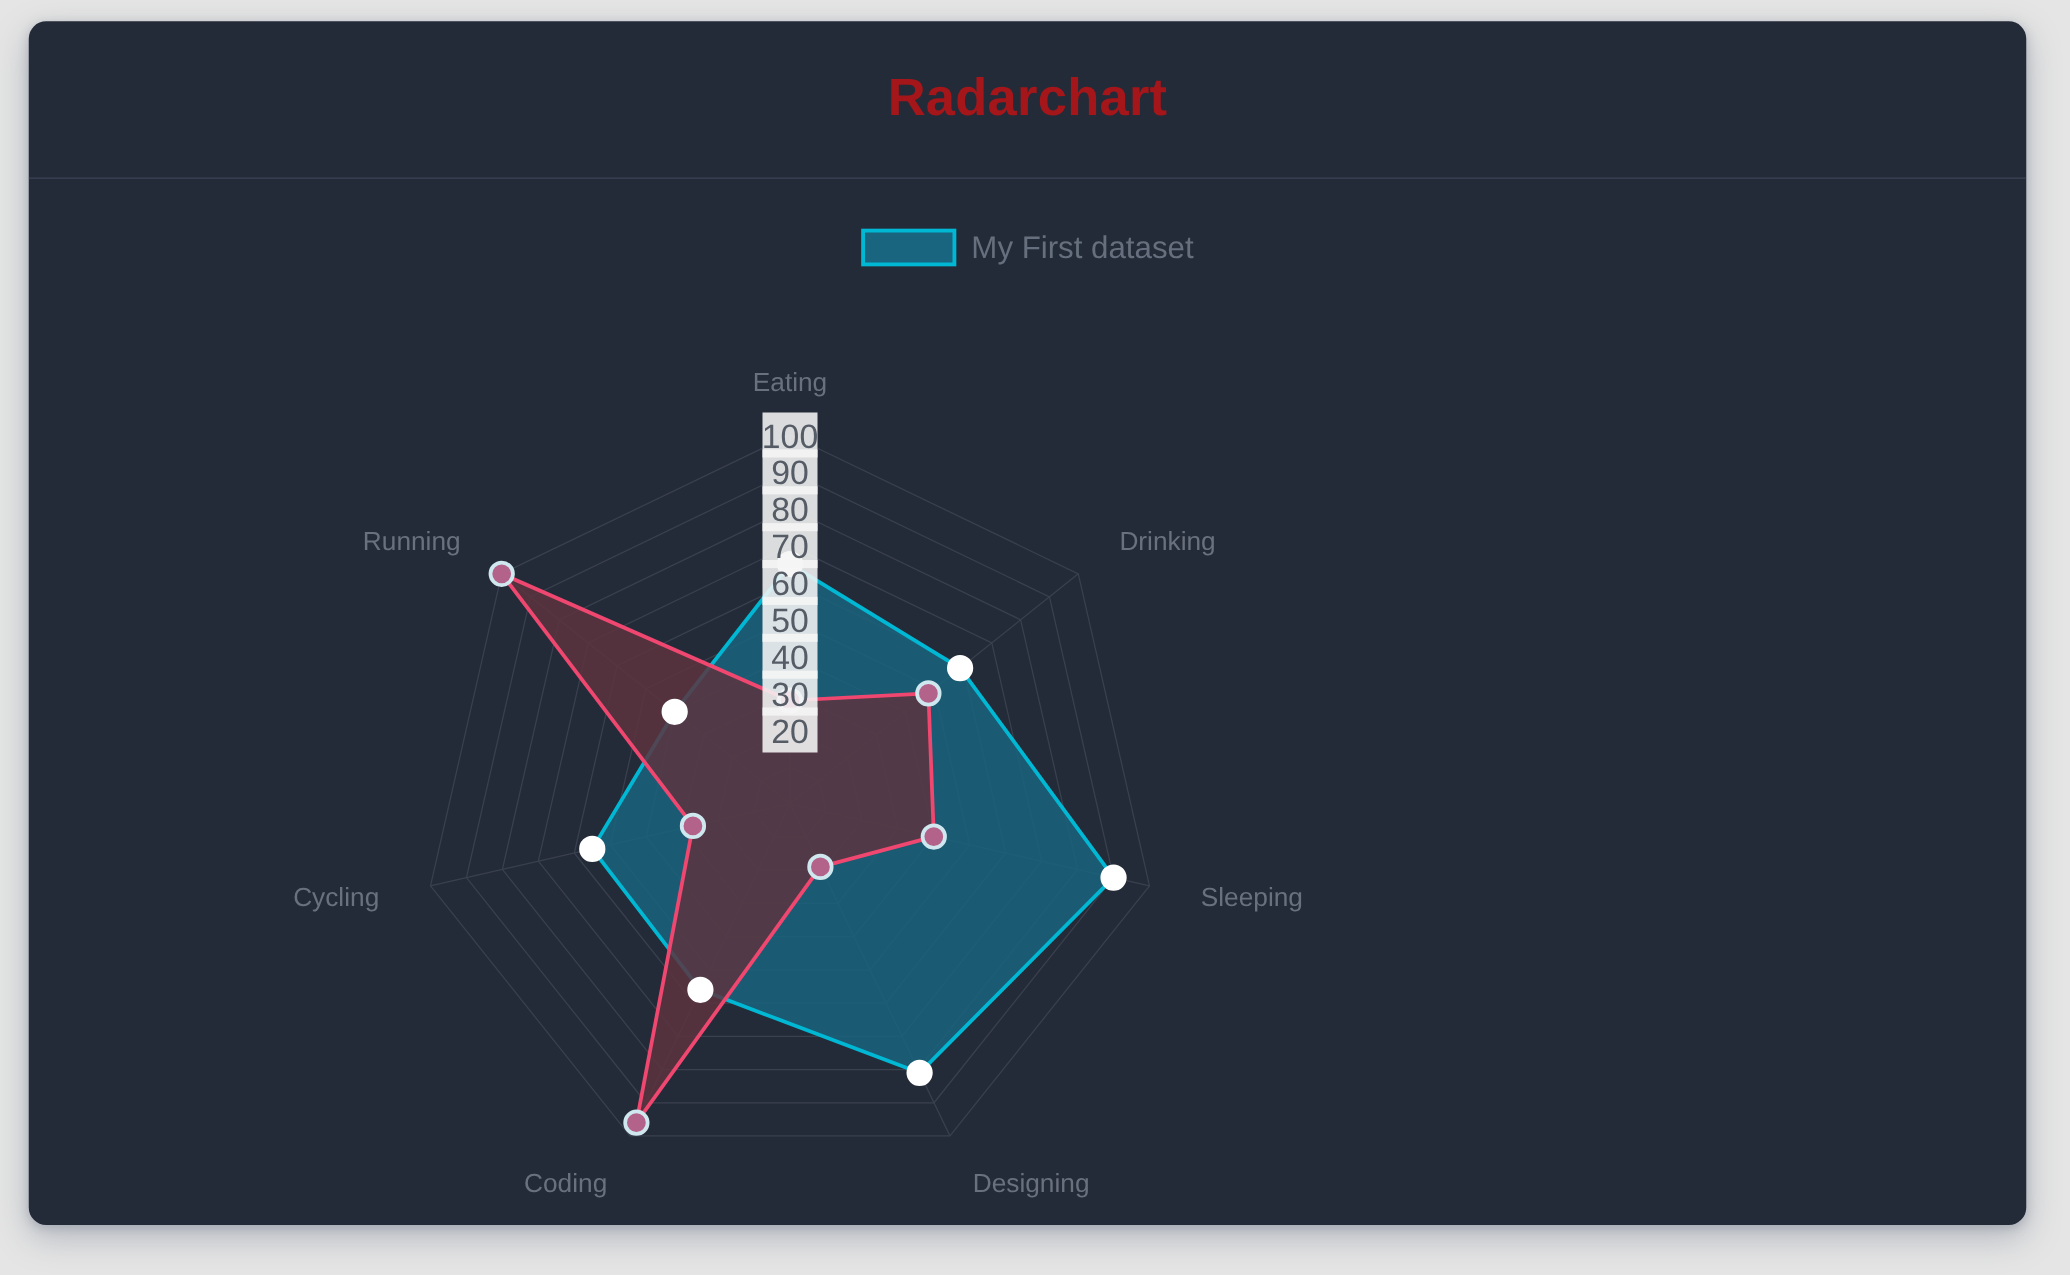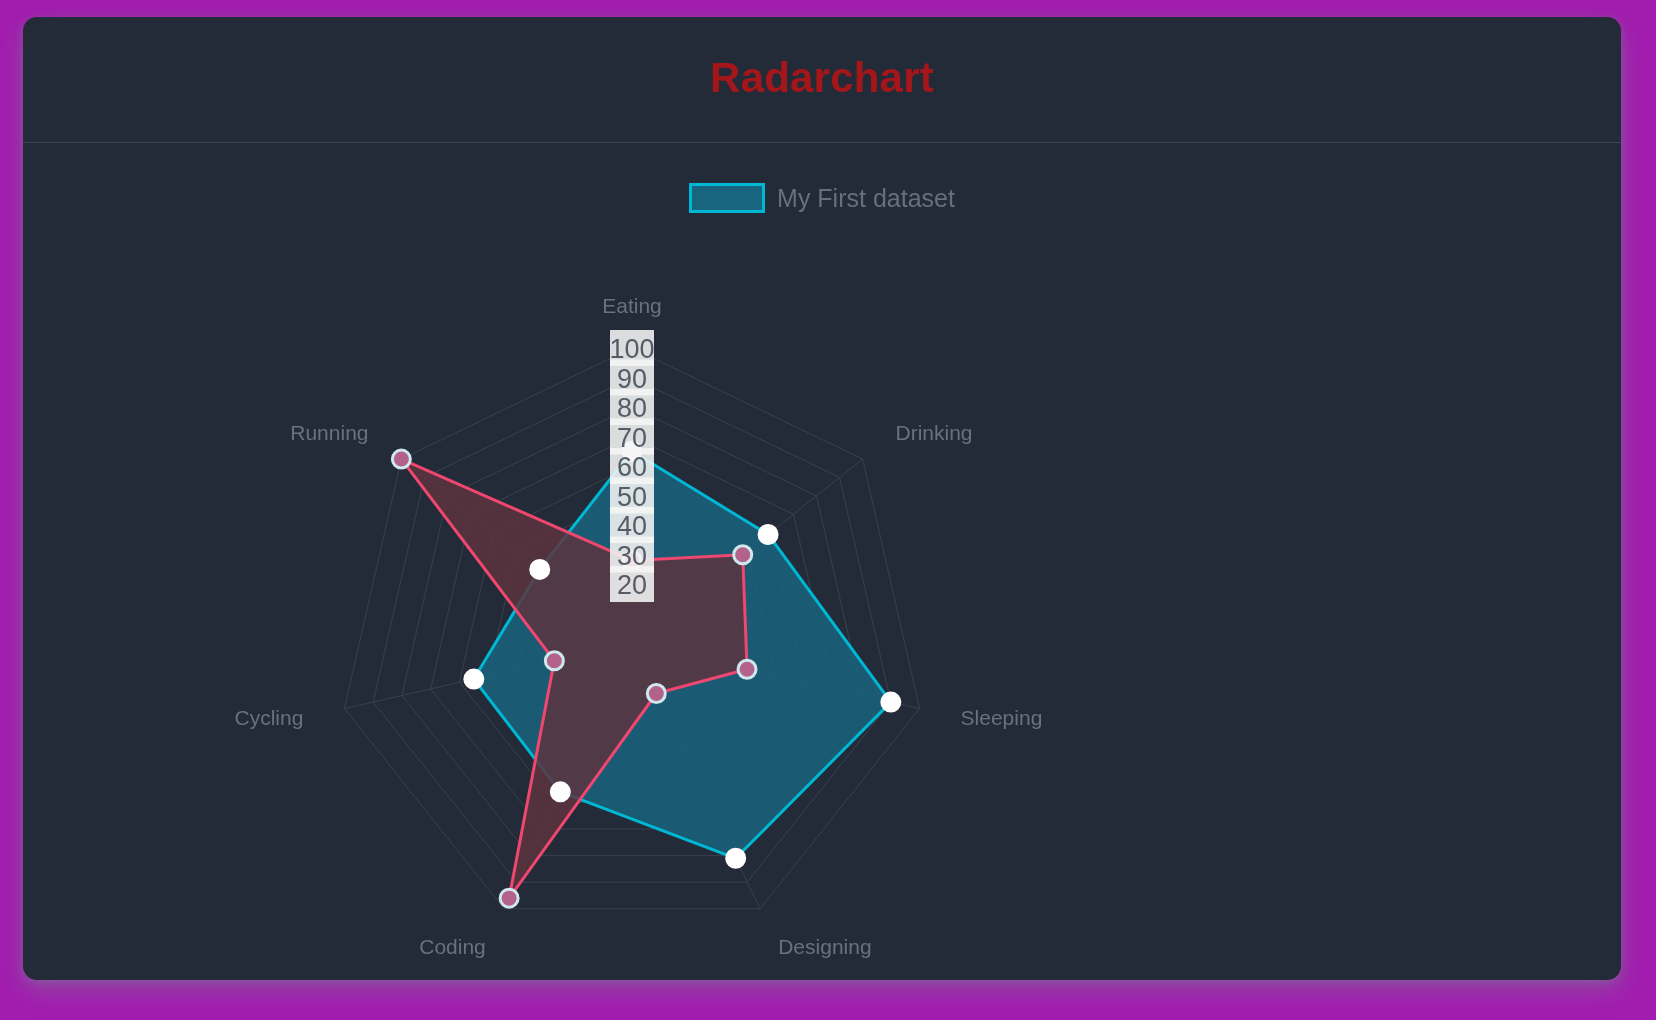--- a/index.html
+++ b/index.html
@@ -11,21 +11,21 @@
     overflow: hidden;
   }
   body {
     font-family: "Liberation Sans", sans-serif;
   }
   #app {
     position: absolute;
     left: 0; top: 0;
     width: 1656px;
     height: 1020px;
-    background: #a21caf;
+    background: #e5e5e5;
   }
   #panel {
     position: absolute;
     left: 23px;
     top: 17px;
     width: 1598px;
     height: 963px;
     background: #242b38;
     border-radius: 14px;
     box-shadow: 0 10px 26px rgba(120,128,145,0.45),

